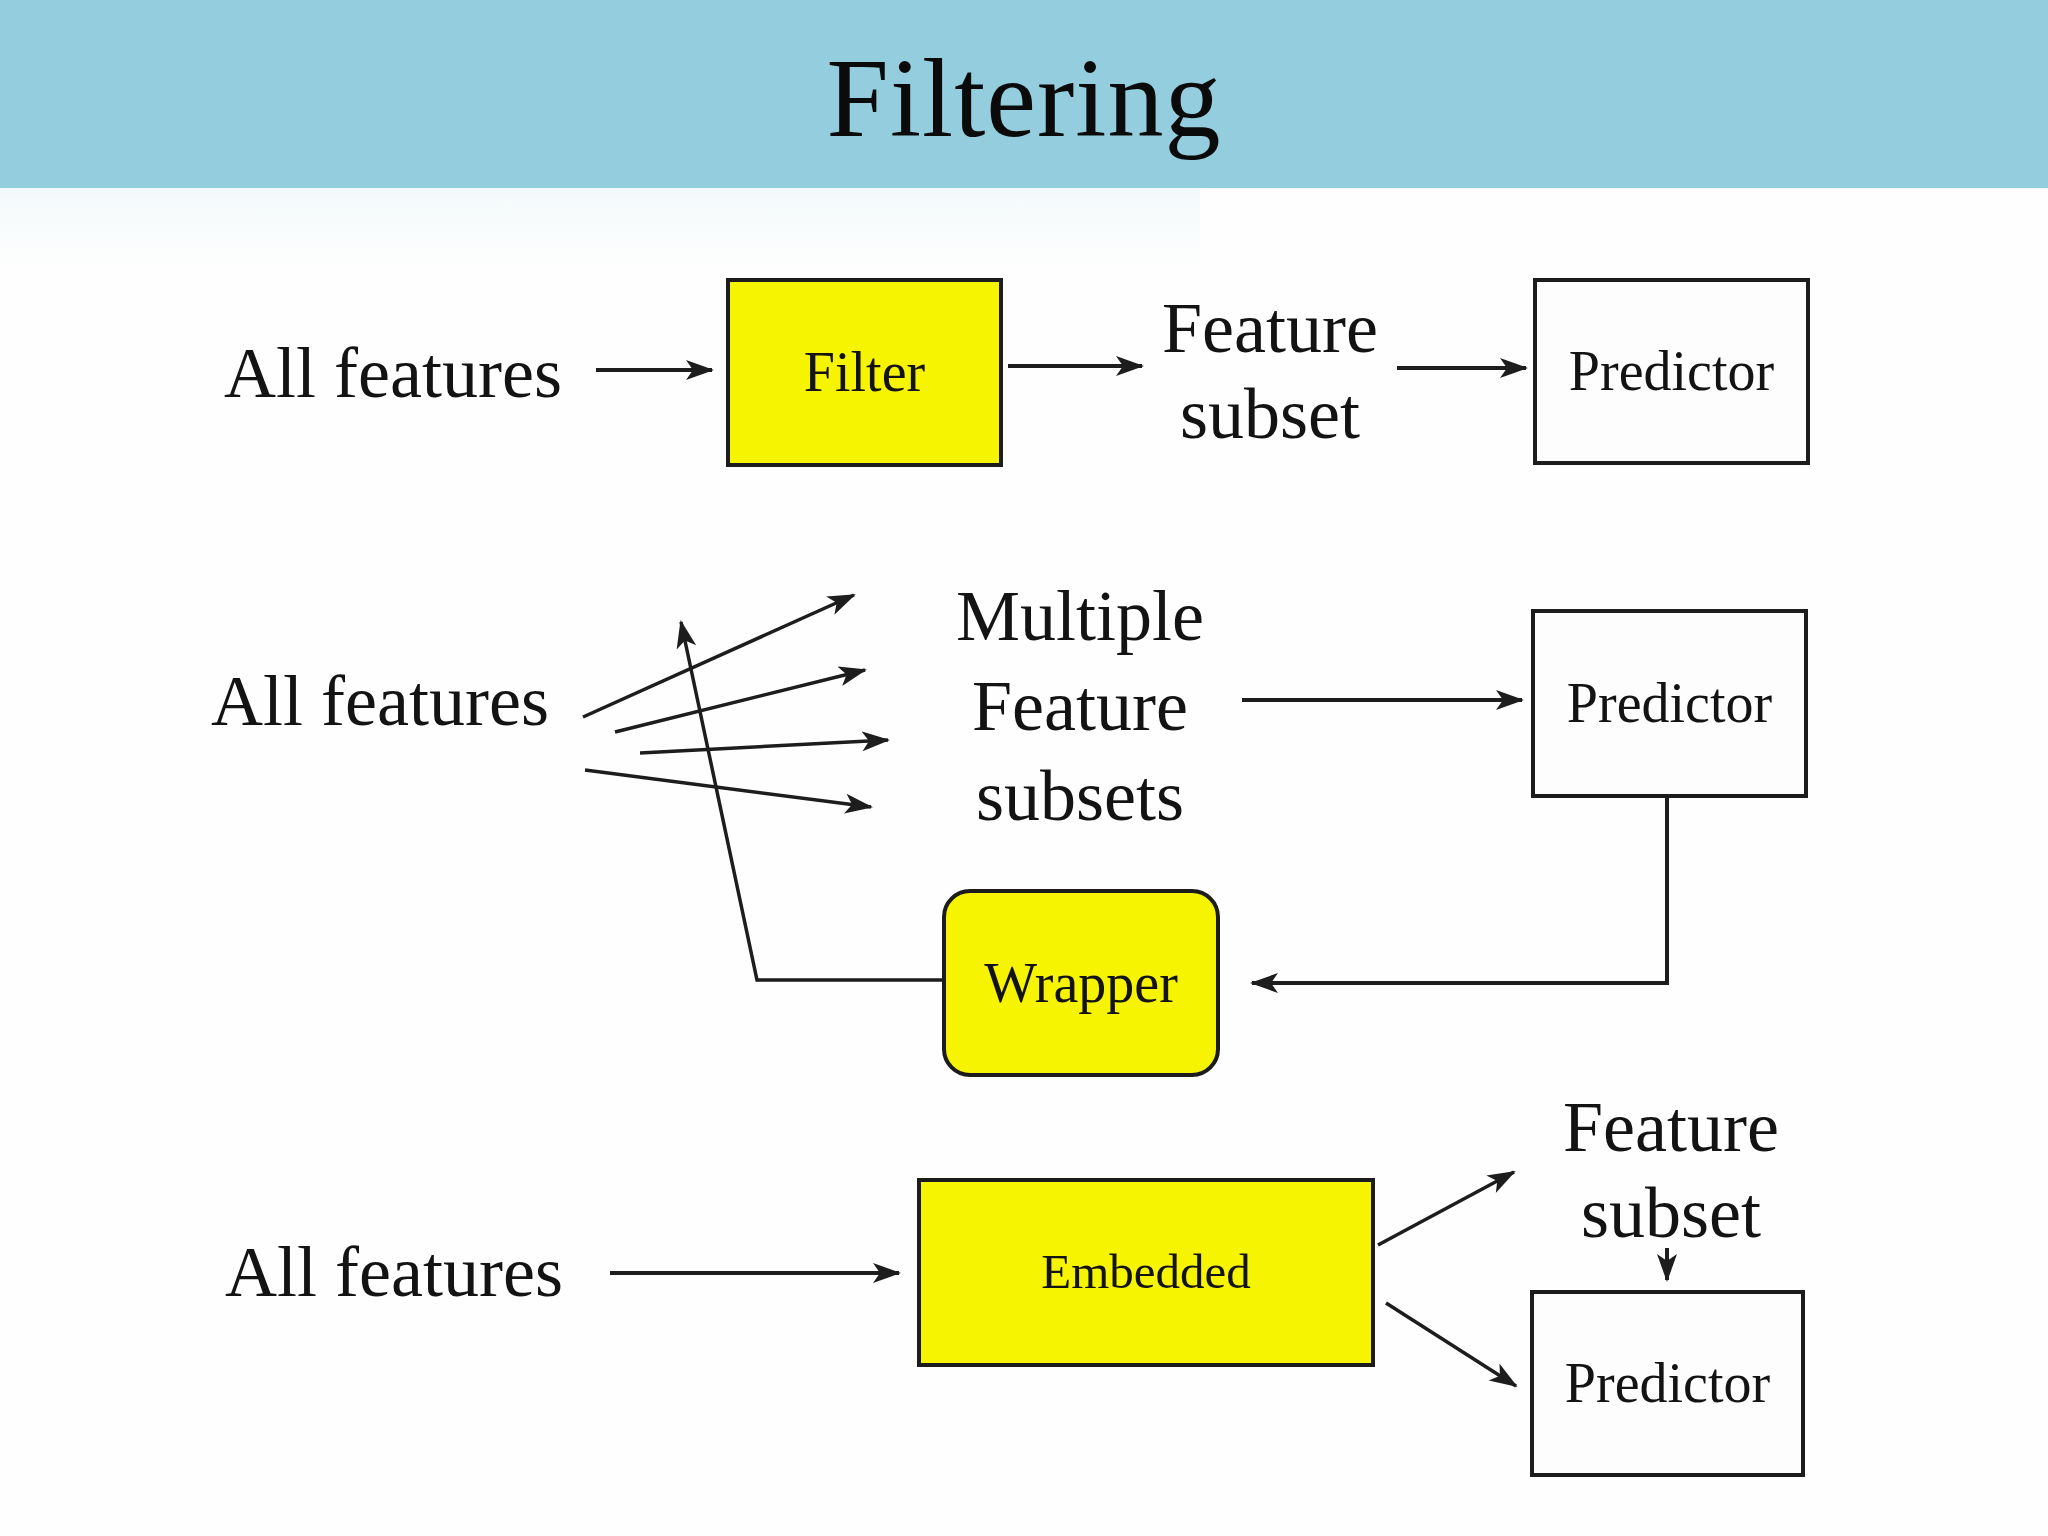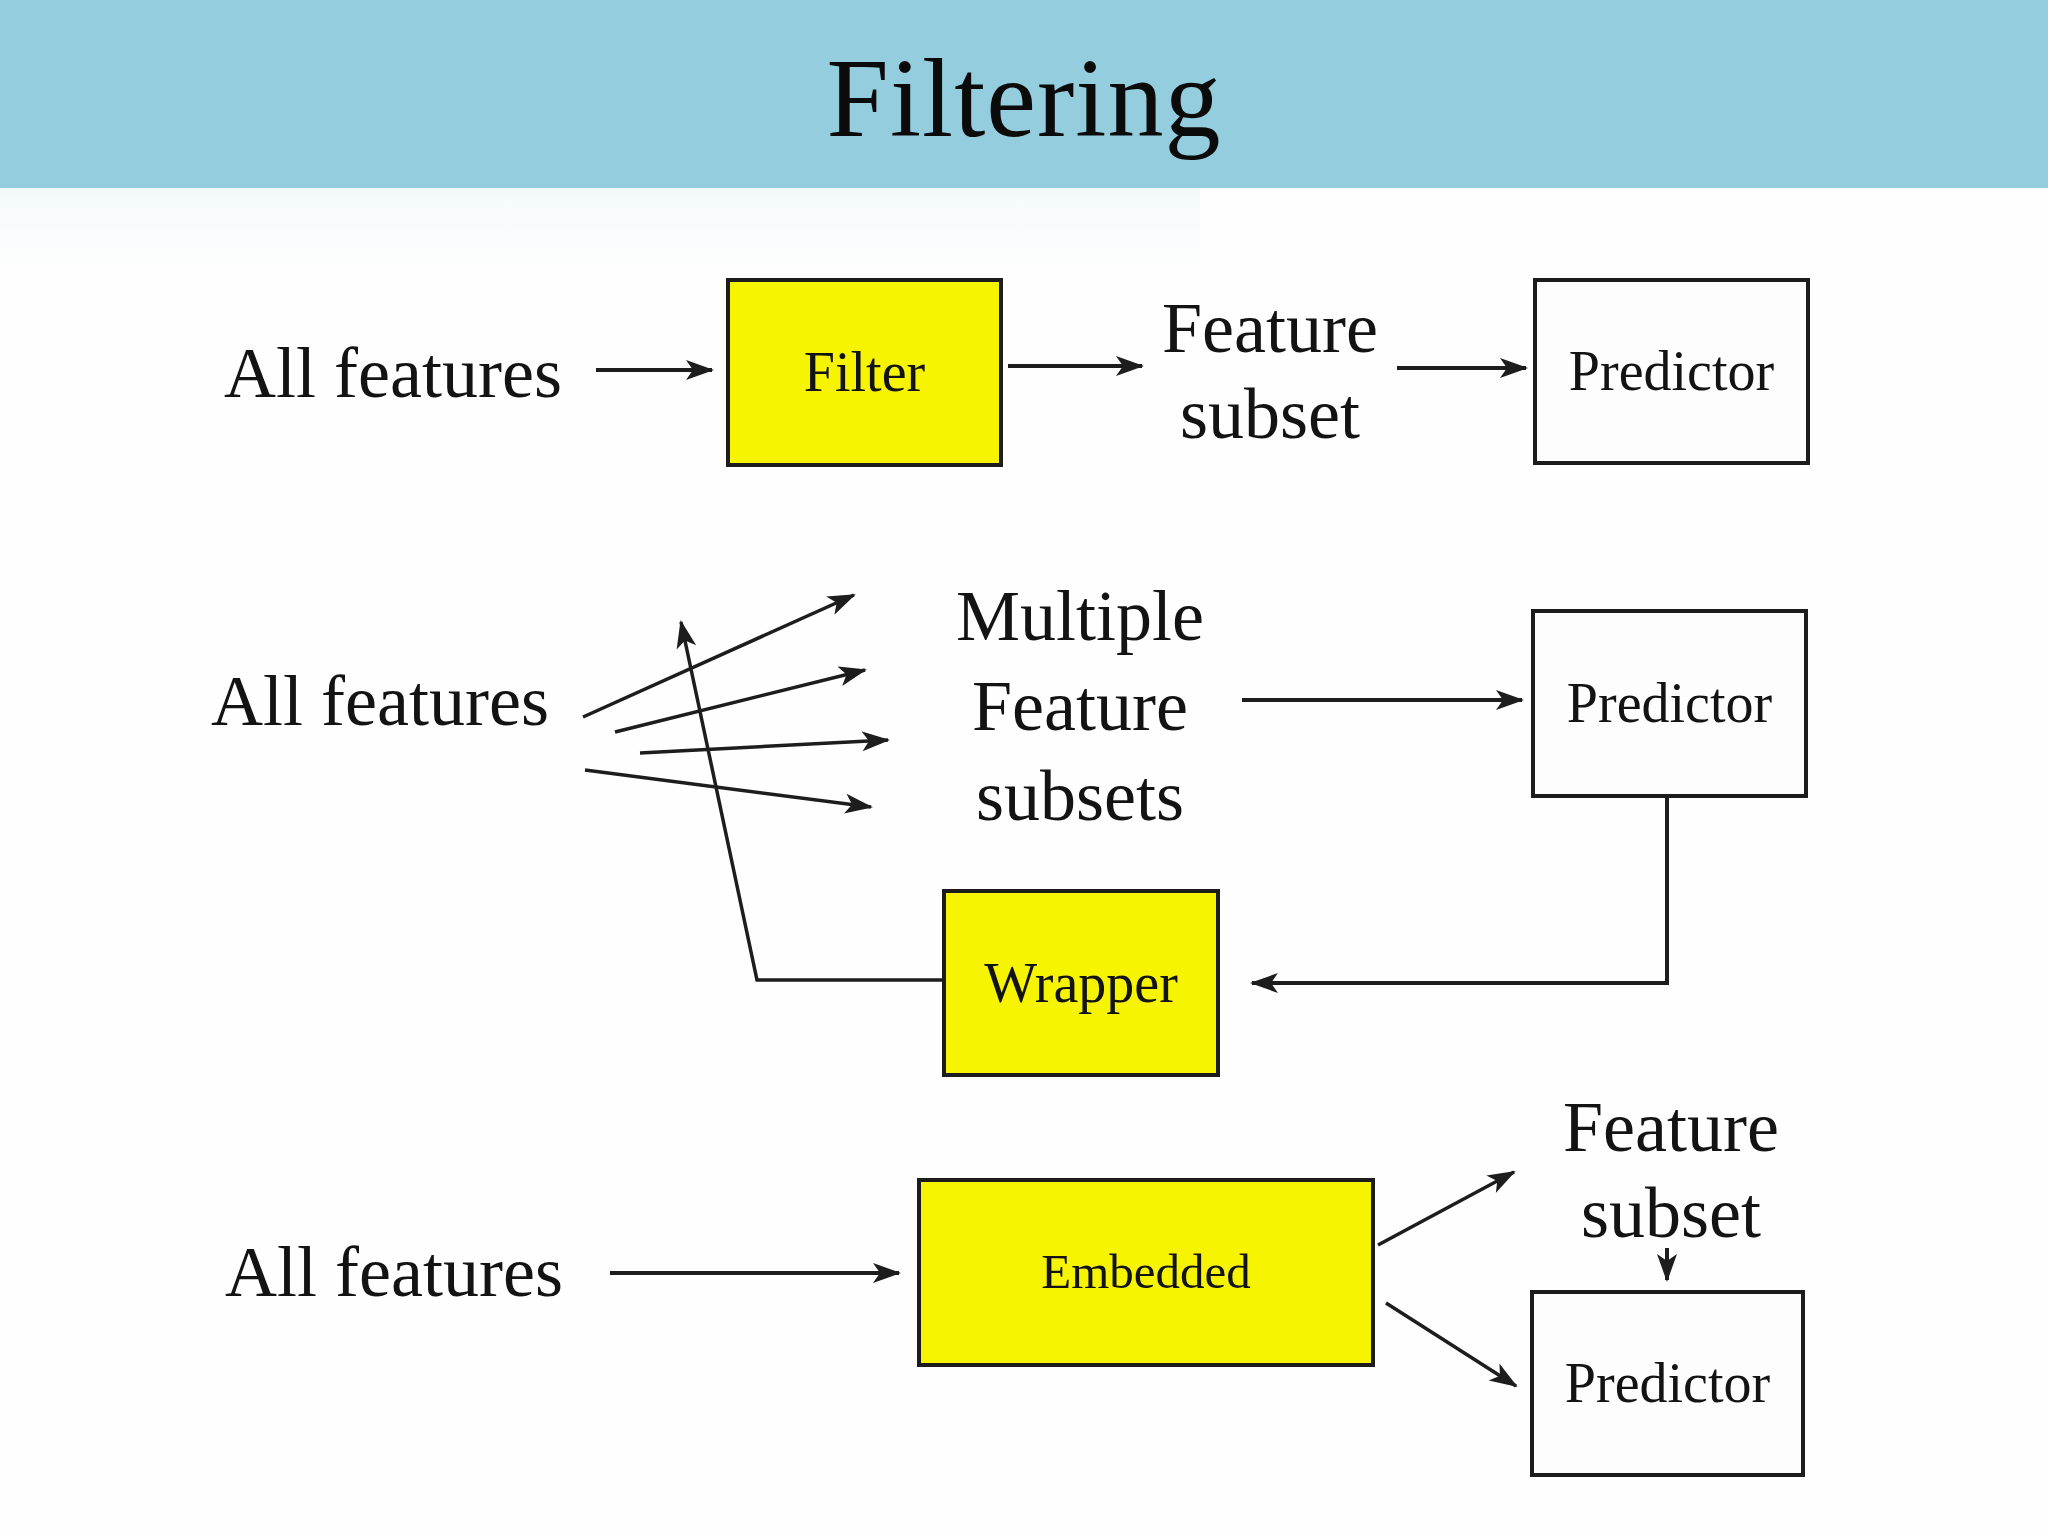--- a/index.html
+++ b/index.html
@@ -47,21 +47,21 @@
     display:flex;align-items:center;justify-content:center;
     font-size:56px;line-height:1.12;text-align:center;white-space:nowrap;
   }
   .box.yellow{background:var(--yellow);}
   .box.plain{background:var(--plain);}
   .box .ln{display:block;}
   
   .filter-box   {left:726px;  top:278px;  width:277px; height:189px;}
   .predictor-1  {left:1533px; top:278px;  width:277px; height:187px;}
   .predictor-2  {left:1531px; top:609px;  width:277px; height:189px;}
-  .wrapper-box  {left:942px;  top:889px;  width:278px; height:188px;}
+  .wrapper-box  {left:942px;  top:889px;  width:278px; height:188px;border-radius:28px;}
   .embedded-box {left:917px;  top:1178px; width:458px; height:189px; font-size:49px;}
   .predictor-3  {left:1530px; top:1290px; width:275px; height:187px;}
   
   .all-features-1{left:393px;  top:373px;}
   .all-features-2{left:380px;  top:701px;}
   .all-features-3{left:394px;  top:1272px;}
   .feature-subset-1{left:1270px; top:371px; line-height:1.2;}
   .multiple-subsets{left:1080px; top:706px; line-height:1.25;}
   .feature-subset-3{left:1671px; top:1170px; line-height:1.2;}
   svg.arrows{position:absolute;left:0;top:0;width:2048px;height:1536px;}

